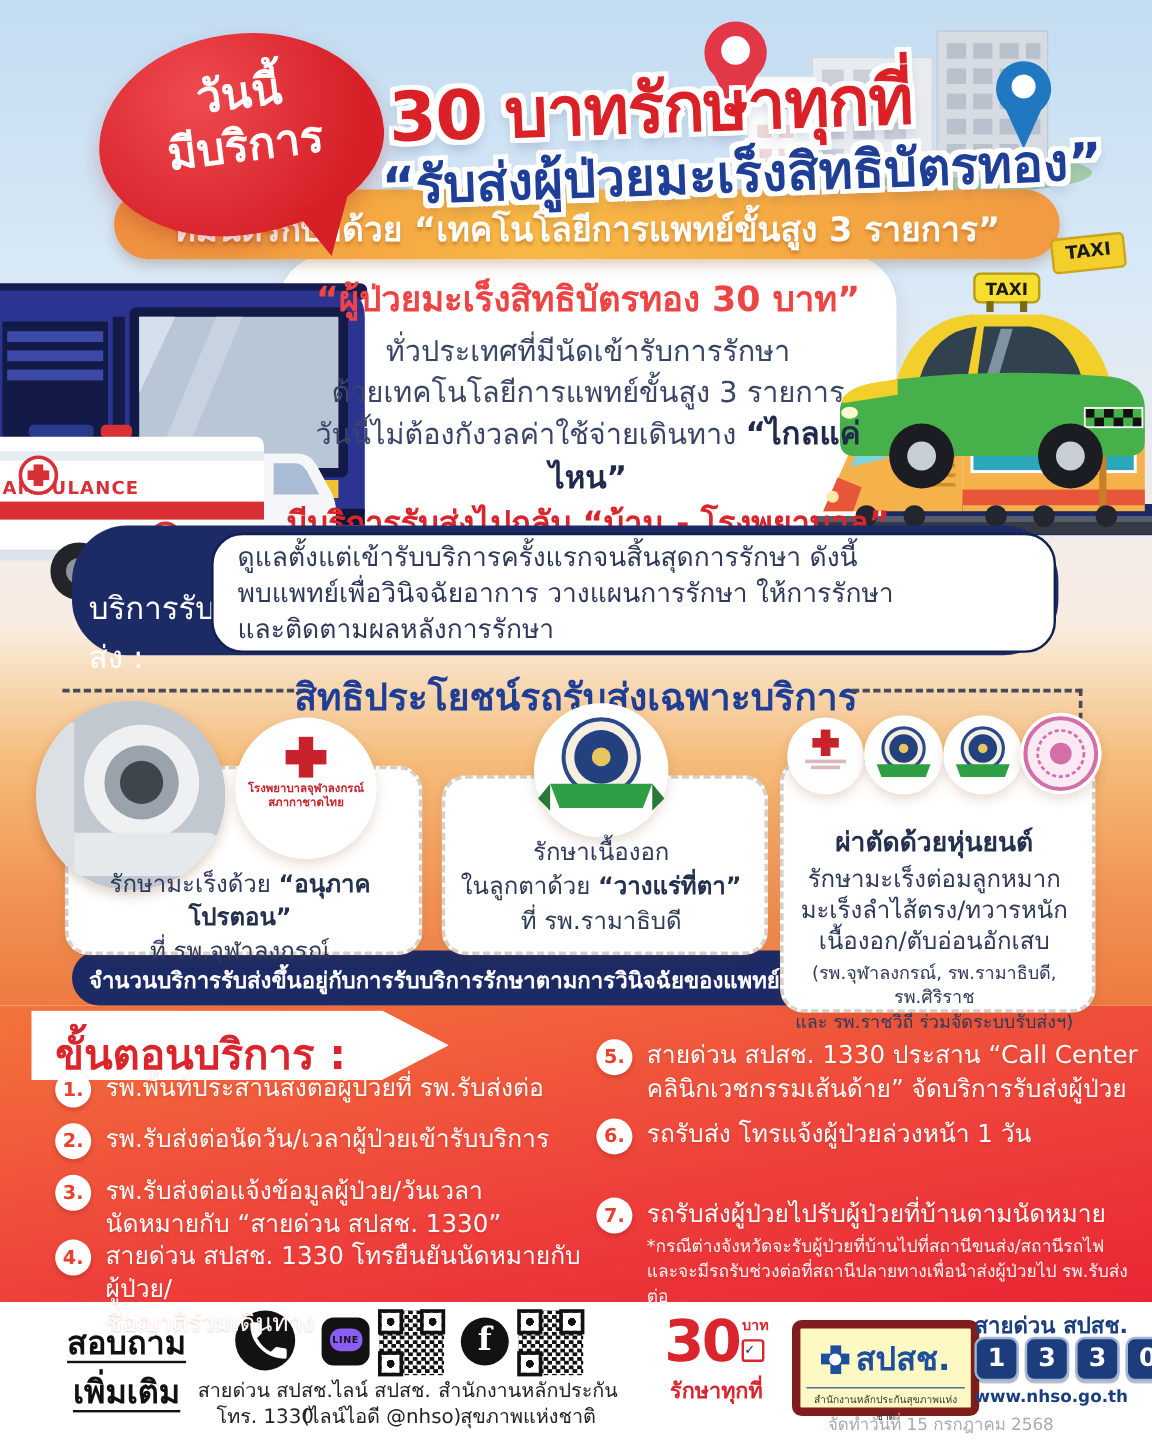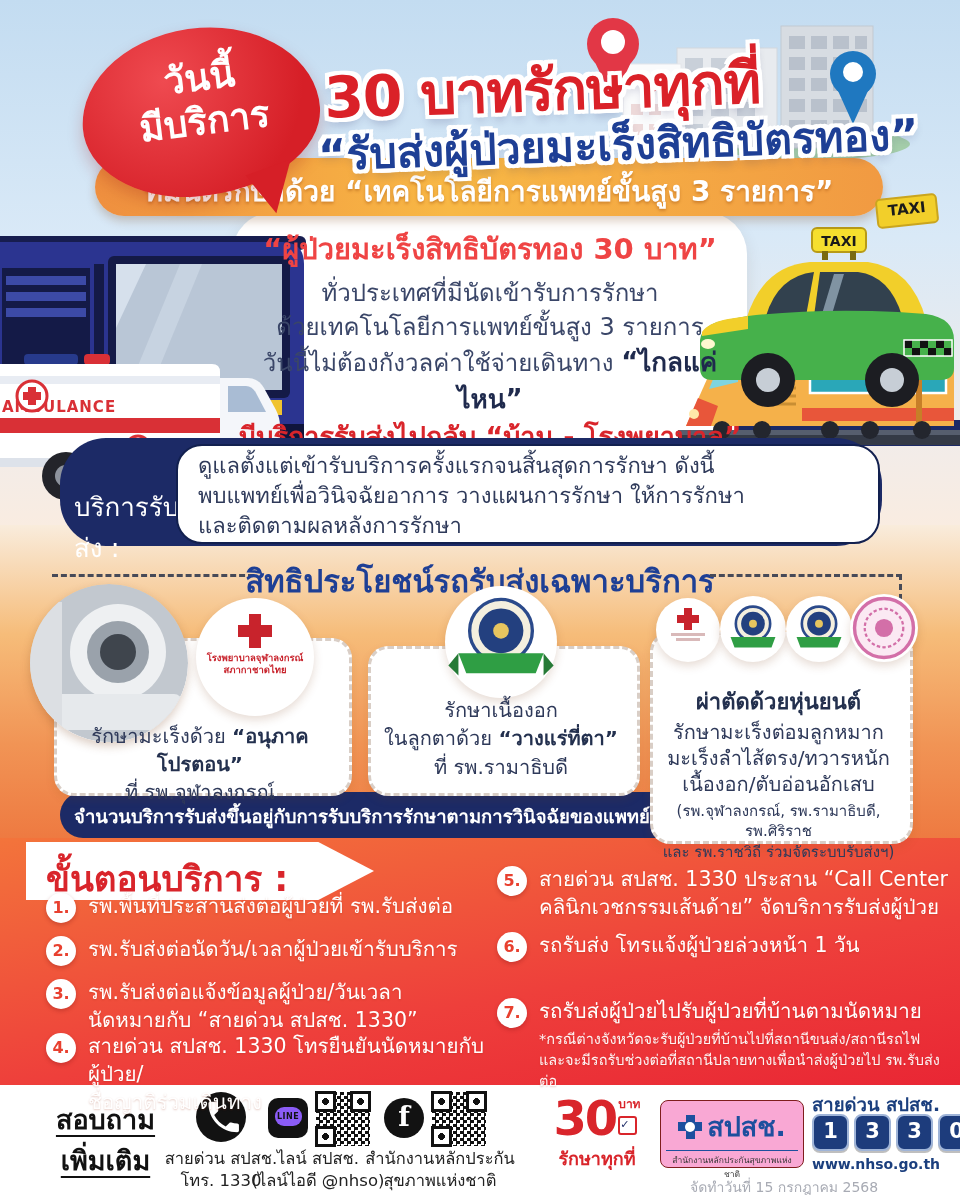--- a/index.html
+++ b/index.html
@@ -112,21 +112,21 @@
   .qr b.tl{left:1px;top:1px;} .qr b.tr{right:1px;top:1px;} .qr b.bl{left:1px;bottom:1px;}
 
   .logo30{left:534px;top:1094px;width:126px;text-align:center;color:#d9252b;}
   .logo30 .big{font-size:48px;font-weight:800;line-height:1;letter-spacing:-2px;}
   .logo30 .side{display:inline-block;vertical-align:top;margin-left:2px;text-align:left;}
   .logo30 .baht{font-size:12px;font-weight:bold;display:block;}
   .logo30 .chk{display:inline-block;width:15px;height:15px;border:2px solid #d9252b;border-radius:3px;
     font-size:11px;line-height:14px;font-weight:bold;color:#1c2a66;background:#fff;}
   .logo30 .tag{font-size:18px;font-weight:bold;margin-top:2px;}
 
-  .nhso-box{left:660px;top:1100px;width:142px;height:66px;background:#f9a8d4;border:1px solid #7f1d1d;
+  .nhso-box{left:660px;top:1100px;width:142px;height:66px;background:#fef9c3;border:7px solid #7f1d1d;
     border-radius:8px;text-align:center;}
   .nhso-row{display:flex;align-items:center;justify-content:center;gap:5px;margin-top:4px;}
   .nhso-name{font-size:27px;font-weight:bold;color:#1d4f9e;}
   .nhso-sub{font-size:8.5px;color:#333;border-top:1.5px solid #1d4f9e;margin:2px 5px 0;padding-top:2px;}
   .bcross{width:24px;height:24px;
     background:linear-gradient(#1d4f9e,#1d4f9e) center/24px 9px no-repeat,
                linear-gradient(#1d4f9e,#1d4f9e) center/9px 24px no-repeat;
     border-radius:3px;position:relative;}
   .bcross i{position:absolute;left:7px;top:7px;width:10px;height:10px;border-radius:50%;background:#fff;}
 

